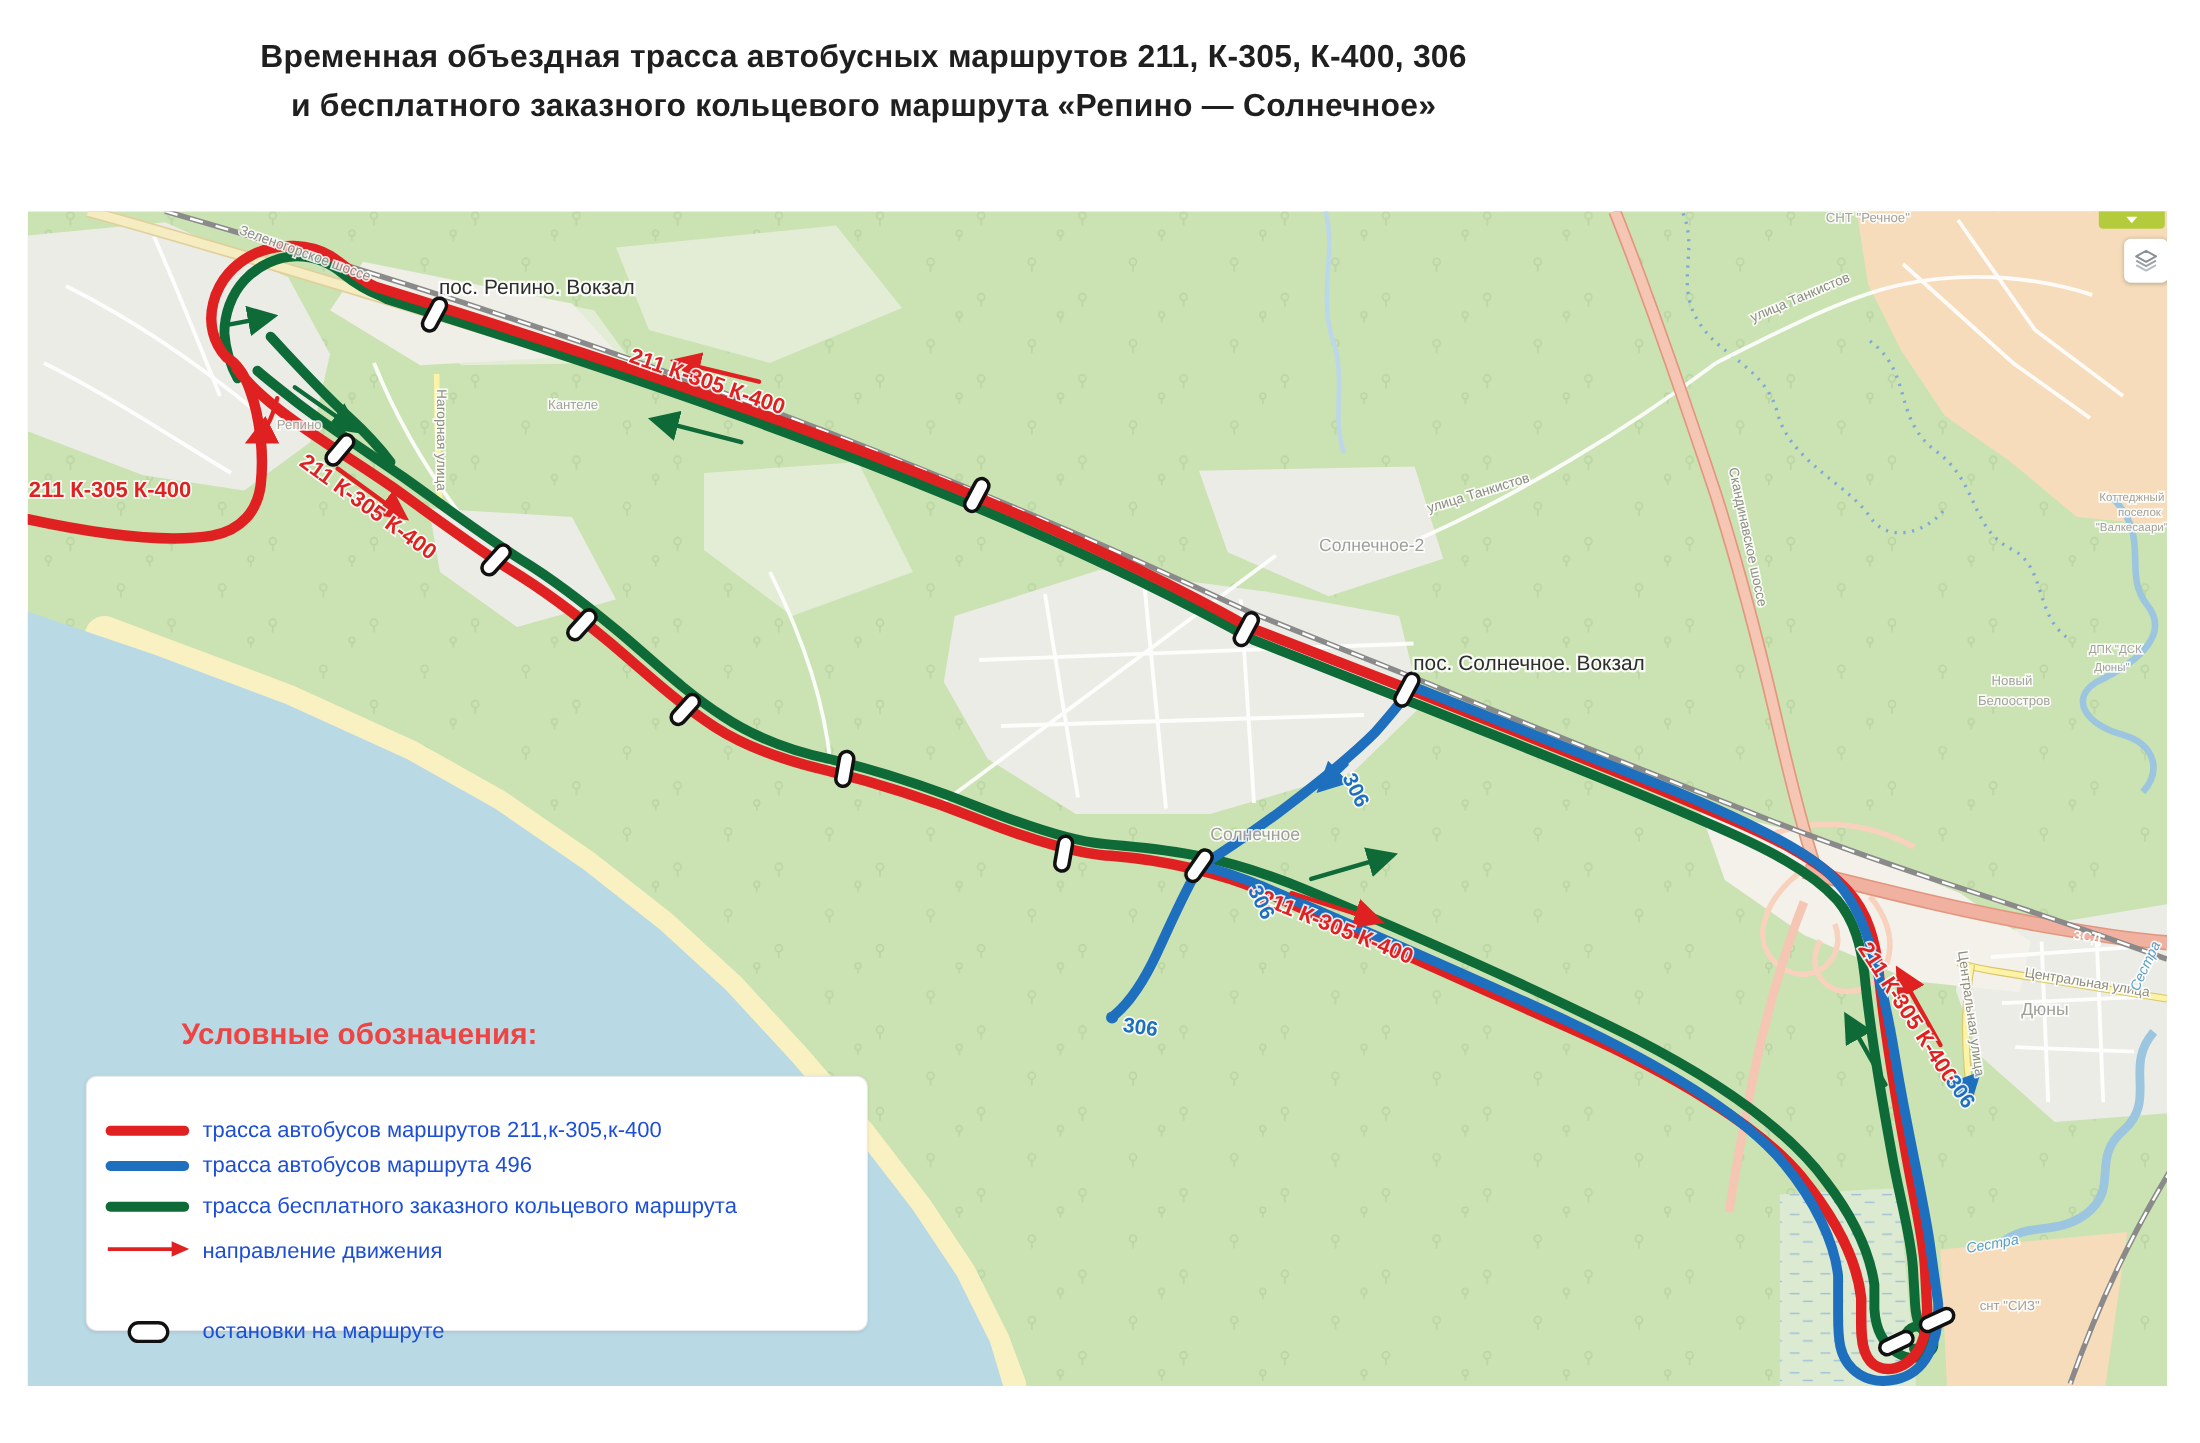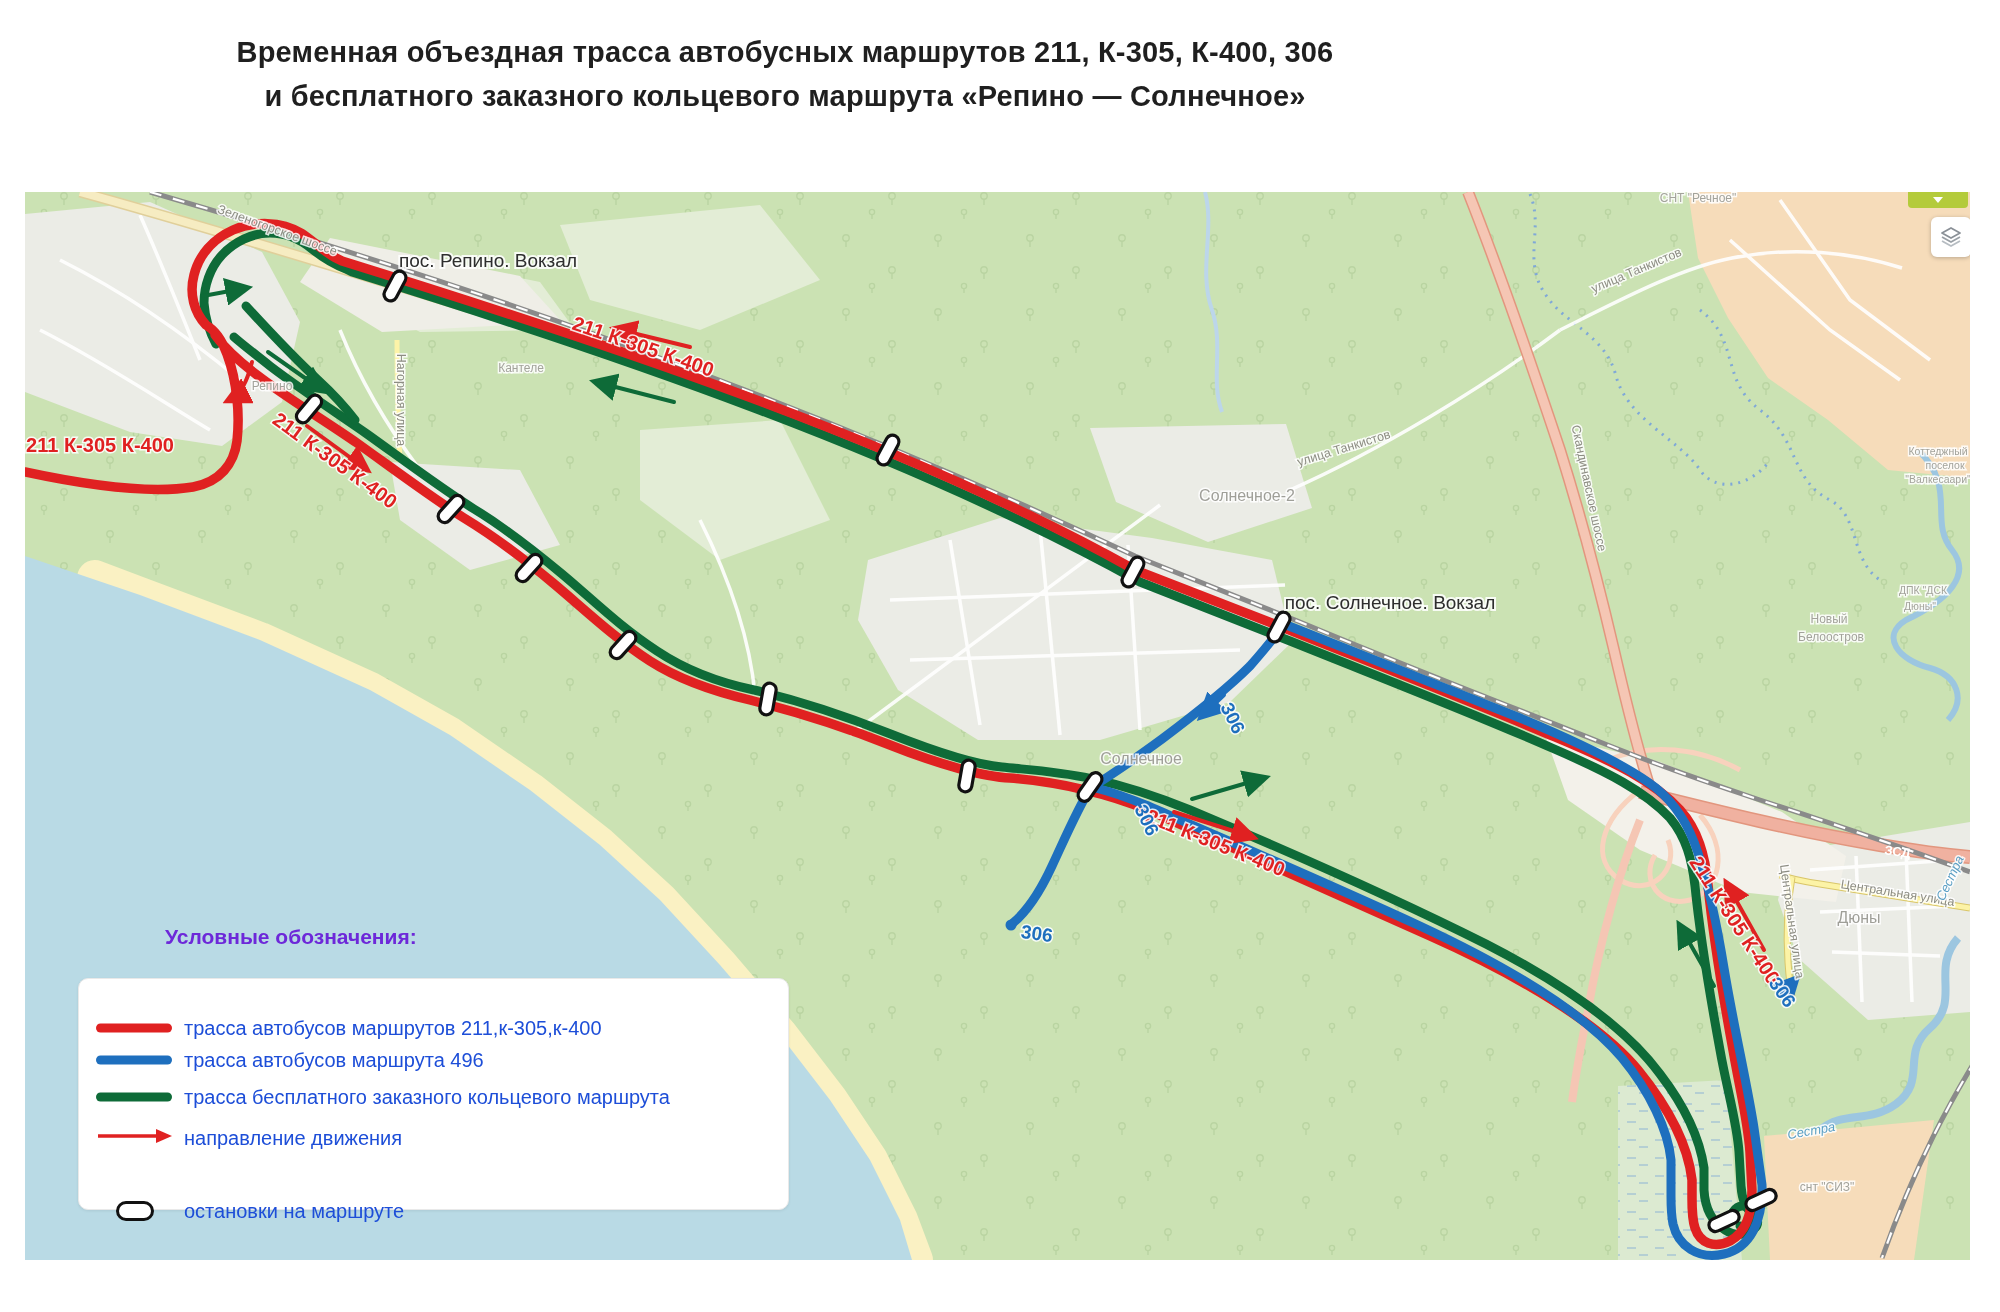--- a/index.html
+++ b/index.html
@@ -25,21 +25,21 @@
 
   
   .ctl-collapse{position:absolute;left:1883px;top:0;width:60px;height:16px;background:#b4cb3b;
       border-radius:0 0 4px 4px;display:flex;align-items:center;justify-content:center;cursor:pointer;}
   .ctl-collapse .chev{width:0;height:0;border-left:5px solid transparent;border-right:5px solid transparent;
       border-top:6px solid #ffffff;}
   .ctl-layers{position:absolute;left:1906px;top:25px;width:40px;height:40px;background:#ffffff;border-radius:6px;
       box-shadow:0 1px 4px rgba(0,0,0,.25);display:flex;align-items:center;justify-content:center;cursor:pointer;}
 
   
-  .legend-title{position:absolute;left:140px;top:733px;font-size:21px;font-weight:bold;color:#6d28d9;}
+  .legend-title{position:absolute;left:140px;top:733px;font-size:27px;font-weight:bold;color:#ef4444;}
   .legend-box{position:absolute;left:53px;top:786px;width:709px;height:230px;background:#ffffff;
       border-radius:10px;border:1px solid #e9e9e9;box-shadow:0 1px 3px rgba(0,0,0,.08);}
   .lrow{position:absolute;left:0;width:100%;height:24px;}
   .lrow .sw{position:absolute;left:17px;top:50%;transform:translateY(-50%);}
   .lrow .lab{position:absolute;left:105px;top:50%;transform:translateY(-50%);font-size:20px;color:#1d4ed8;white-space:nowrap;}
   .sw-line{width:76px;height:9px;border-radius:4.5px;}
   .sw-red{background:#e02121;} .sw-blue{background:#1e6fbe;} .sw-green{background:#0e6b38;}
   .sw-pill{left:37px !important;width:32px;height:14px;background:#fff;border:3.5px solid #111;border-radius:10px;}
 </style>
 </head>

